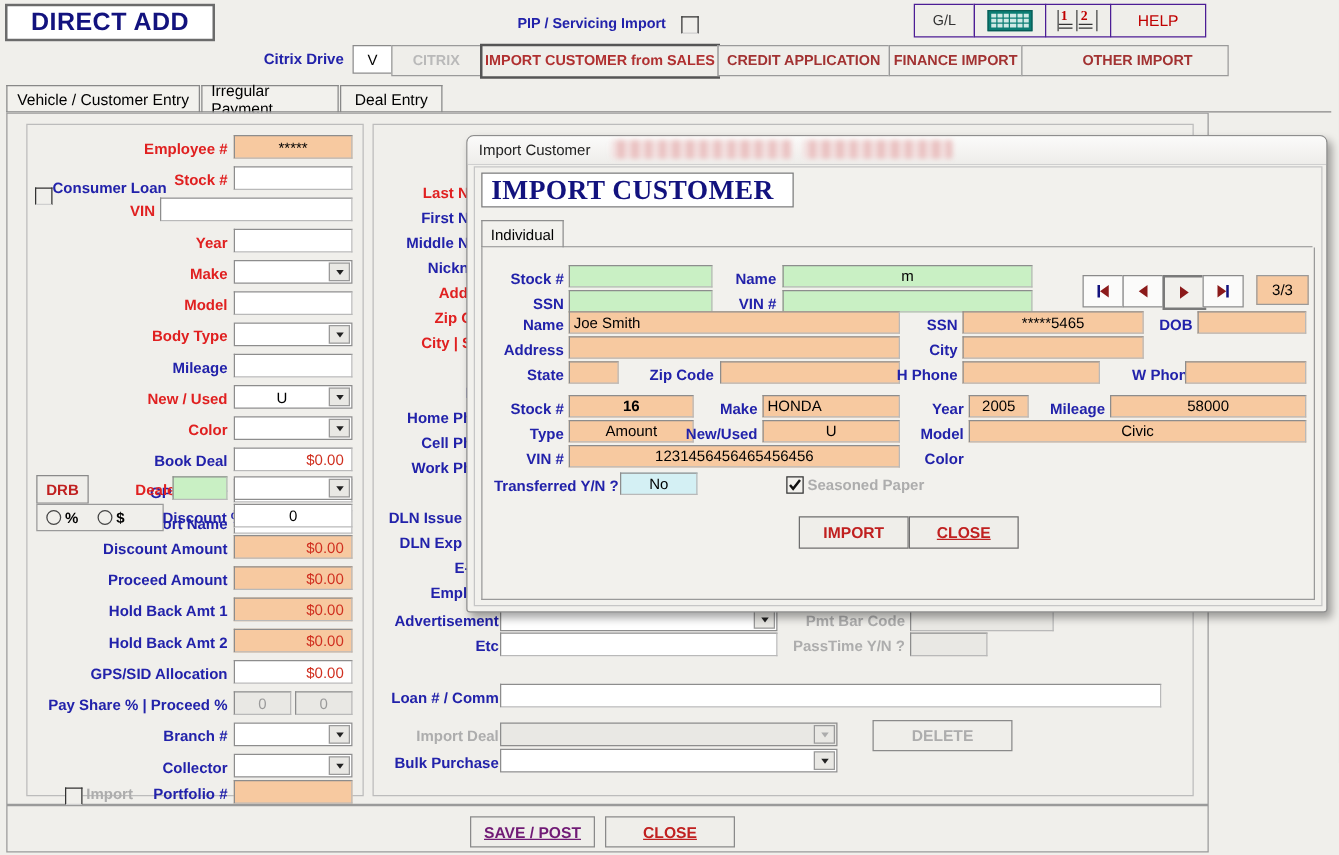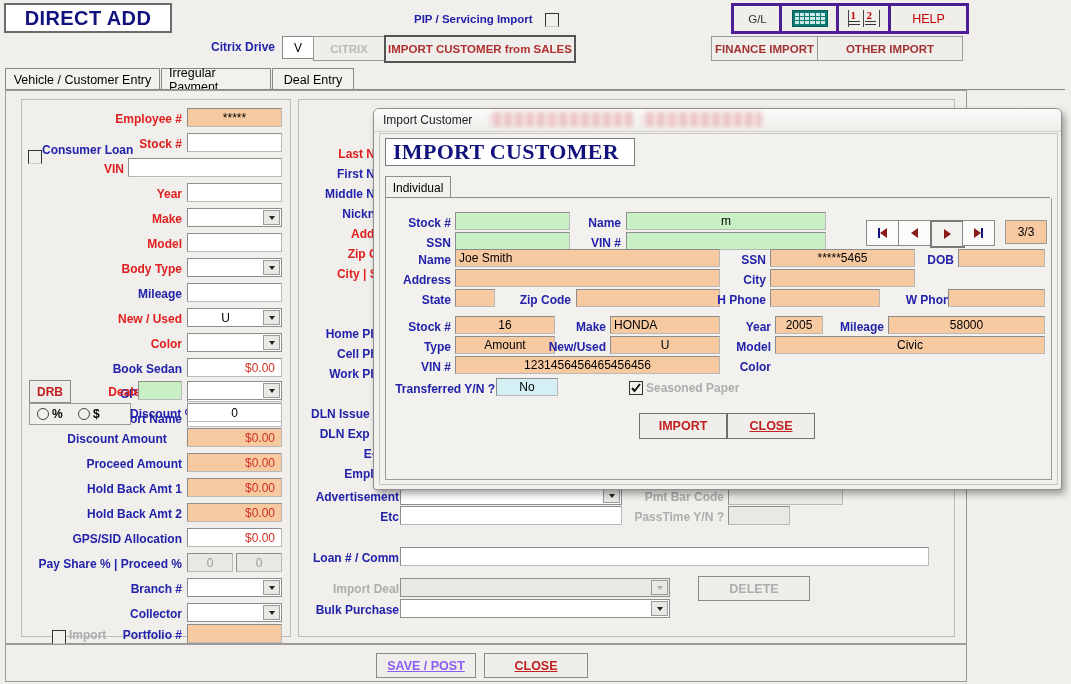--- a/index.html
+++ b/index.html
@@ -22,21 +22,21 @@
   }
   .pip{
     position:absolute;left:414px;top:13px;font-size:11.5px;font-weight:bold;color:#2222aa;
     white-space:nowrap;
   }
   .pip-cb{position:absolute;left:545px;top:13px;width:12px;height:12px;
     border-top:1px solid #333;border-left:1px solid #333;border-right:1px solid #333;
     border-bottom:1px solid #cfcfcf;background:#f0efeb;}
   .tbtn{
     position:absolute;top:3px;height:25px;background:#efeeea;
-    border:3px solid #4c1d95;display:flex;align-items:center;justify-content:center;
+    border:1px solid #4c1d95;display:flex;align-items:center;justify-content:center;
     font-size:11.5px;color:#333;
   }
   #gl-btn{left:731px;width:47px;}
   #calc-btn{left:779px;width:56px;}
   #sort-btn{left:836px;width:51px;}
   #help-btn{left:888px;width:75px;color:#c00000;font-weight:normal;font-size:12.5px;}
 
   .calc-ico{width:36px;height:17px;background:#0b7d74;border:1px solid #0a5c56;
     display:grid;grid-template-columns:repeat(6,1fr);grid-template-rows:repeat(3,1fr);gap:1px;padding:2px 2px;box-sizing:border-box;}
   .calc-ico i{background:#cfe9e6;display:block;}
@@ -62,21 +62,21 @@
   }
   .mbtn{
     position:absolute;top:36px;height:23px;background:#efeeea;border:1px solid #9a9a9a;
     display:flex;align-items:center;justify-content:center;font-weight:bold;font-size:11.5px;
     color:#a23232;white-space:nowrap;
   }
   #citrix-btn{left:313px;width:70px;color:#b9b9b9;}
   #imp-cust-btn{left:384px;width:188px;border:2px solid #555;color:#b03030;top:35px;height:24px;}
   #credit-app-btn{left:574px;width:136px;}
   #fin-imp-btn{left:711px;width:105px;text-align:center;}
-  #other-imp-btn{left:817px;width:144px;}
+  #other-imp-btn{left:817px;width:144px;padding-left:20px;}
 
   
   .tabs{position:absolute;left:5px;top:68px;width:1060px;height:22px;}
   .tab{
     position:absolute;top:0;height:22px;background:#f2f1ed;border:1px solid #888;border-bottom:none;
     display:flex;align-items:center;justify-content:center;font-size:12.5px;padding:0 7px;box-sizing:border-box;
   }
   #tab-vehicle{left:0;width:155px;background:#f2f1ed;}
   #tab-irregular{left:156px;width:110px;}
   #tab-deal{left:267px;width:82px;}
@@ -120,21 +120,21 @@
   .radio{position:absolute;width:10px;height:10px;border:1px solid #444;border-radius:50%;background:#f0efeb;}
 
   .drb-btn{position:absolute;left:22px;top:380px;width:40px;height:21px;background:#efeeea;border:1px solid #8a8a8a;
     display:flex;align-items:center;justify-content:center;font-weight:bold;font-size:12px;color:#c02020;}
   .pct-box{position:absolute;left:22px;top:403px;width:100px;height:20px;background:#f0efeb;border:1px solid #9a9a9a;}
 
   
   .footer{position:absolute;left:5px;top:644px;width:960px;height:36px;background:#f0efeb;border:1px solid #9a9a9a;}
   .fbtn{position:absolute;top:8px;height:23px;background:#efeeea;border:1px solid #8a8a8a;
     display:flex;align-items:center;justify-content:center;font-weight:bold;font-size:12.5px;}
-  #save-post-btn{left:370px;width:98px;color:#8b5cf6;}
+  #save-post-btn{left:370px;width:98px;color:#701a75;}
   #close-main-btn{left:478px;width:102px;color:#c02020;}
   .u{text-decoration:underline;}
 
   
   .dlg{
     position:absolute;left:373px;top:108px;width:687px;height:380px;
     background:#f2f1ed;border:1px solid #8e8e8e;border-radius:6px 6px 3px 3px;
     box-shadow:3px 4px 7px rgba(0,0,0,.35);
   }
   .dlg-titlebar{position:absolute;left:0;top:0;width:687px;height:22px;
@@ -216,20 +216,21 @@
       </span>
     </div>
 
     <div class="tbtn" id="help-btn">HELP</div>
   </div>
 
   <div class="citrix-lbl">Citrix Drive</div>
   <div class="citrix-drive">V</div>
   <div class="mbtn" id="citrix-btn">CITRIX</div>
   <div class="mbtn" id="imp-cust-btn">IMPORT CUSTOMER from SALES</div>
+  <div class="mbtn" id="credit-app-btn">CREDIT APPLICATION</div>
   <div class="mbtn" id="fin-imp-btn">FINANCE IMPORT</div>
   <div class="mbtn" id="other-imp-btn">OTHER IMPORT</div>
 
   <div class="tabs">
     <div class="tab" id="tab-vehicle">Vehicle / Customer Entry</div>
     <div class="tab" id="tab-irregular">Irregular Payment</div>
     <div class="tab" id="tab-deal">Deal Entry</div>
     <div class="tab-underline"></div>
   </div>
 
@@ -275,21 +276,21 @@
         <span class="val">U</span>
         <span class="arrow"></span>
       </div>
 
       <div class="lbl red" style="left:60px;top:237px;width:100px;">Color</div>
       <div class="combo" style="left:165px;top:233px;width:95px;height:19px;">
         <span class="val"></span>
         <span class="arrow"></span>
       </div>
 
-      <div class="lbl blue" style="left:50px;top:262px;width:110px;">Book Sedan</div>
+      <div class="lbl blue" style="left:50px;top:262px;width:110px;">Book Deal</div>
       <div class="fld rt money" style="left:165px;top:258px;width:95px;height:19px;">$0.00</div>
 
       <div class="lbl blue" style="left:55px;top:287px;width:105px;">GPS Unit #</div>
       <div class="fld" style="left:165px;top:283px;width:95px;height:19px;"></div>
 
       <div class="lbl blue" style="left:30px;top:312px;width:130px;">GPS Short Name</div>
       <div class="fld" style="left:165px;top:308px;width:95px;height:19px;"></div>
 
       <div class="drb-btn" style="left:7px;top:280px;">DRB</div>
       <div class="lbl red" style="left:60px;top:285px;width:73px;">Dealer #</div>
@@ -300,21 +301,21 @@
 
       <div class="pct-box" style="left:7px;top:303px;width:100px;height:20px;">
         <span class="radio" style="left:7px;top:4px;"></span>
         <span class="lbl" style="left:22px;top:3px;width:12px;text-align:left;">%</span>
         <span class="radio" style="left:48px;top:4px;"></span>
         <span class="lbl" style="left:63px;top:3px;width:12px;text-align:left;">$</span>
       </div>
       <div class="lbl blue" style="left:108px;top:307px;width:52px;">Discount %</div>
       <div class="fld ctr" style="left:165px;top:303px;width:95px;height:19px;">0</div>
 
-      <div class="lbl blue" style="left:30px;top:332px;width:130px;text-align:center;">Discount Amount</div>
+      <div class="lbl blue" style="left:30px;top:332px;width:130px;">Discount Amount</div>
       <div class="fld peach rt money" style="left:165px;top:328px;width:95px;height:19px;">$0.00</div>
 
       <div class="lbl blue" style="left:30px;top:357px;width:130px;">Proceed Amount</div>
       <div class="fld peach rt money" style="left:165px;top:353px;width:95px;height:19px;">$0.00</div>
 
       <div class="lbl blue" style="left:30px;top:382px;width:130px;">Hold Back Amt 1</div>
       <div class="fld peach rt money" style="left:165px;top:378px;width:95px;height:19px;">$0.00</div>
 
       <div class="lbl blue" style="left:30px;top:407px;width:130px;">Hold Back Amt 2</div>
       <div class="fld peach rt money" style="left:165px;top:403px;width:95px;height:19px;">$0.00</div>
@@ -458,21 +459,21 @@
         <div class="lbl blue" style="left:15px;top:95px;width:50px;">State</div>
         <div class="fld peach" style="left:69px;top:91px;width:40px;height:18px;"></div>
         <div class="lbl blue" style="left:115px;top:95px;width:70px;">Zip Code</div>
         <div class="fld peach" style="left:190px;top:91px;width:144px;height:18px;"></div>
         <div class="lbl blue" style="left:320px;top:95px;width:60px;">H Phone</div>
         <div class="fld peach" style="left:384px;top:91px;width:110px;height:18px;"></div>
         <div class="lbl blue" style="left:473px;top:95px;width:63px;padding-left:35px;">W Phone</div>
         <div class="fld peach" style="left:562px;top:91px;width:97px;height:18px;"></div>
 
         <div class="lbl blue" style="left:10px;top:122px;width:55px;">Stock #</div>
-        <div class="fld peach ctr" style="left:69px;top:118px;width:100px;height:18px;">16</div>
+        <div class="fld peach ctr" style="left:69px;top:118px;width:100px;height:18px;font-weight:bold;">16</div>
         <div class="lbl blue" style="left:172px;top:122px;width:48px;">Make</div>
         <div class="fld peach" style="left:224px;top:118px;width:110px;height:18px;">HONDA</div>
         <div class="lbl blue" style="left:345px;top:122px;width:40px;">Year</div>
         <div class="fld peach ctr" style="left:389px;top:118px;width:48px;height:18px;">2005</div>
         <div class="lbl blue" style="left:440px;top:122px;width:58px;">Mileage</div>
         <div class="fld peach ctr" style="left:502px;top:118px;width:157px;height:18px;">58000</div>
 
         <div class="lbl blue" style="left:20px;top:142px;width:45px;">Type</div>
         <div class="fld peach ctr" style="left:69px;top:138px;width:100px;height:18px;">Amount</div>
         <div class="lbl blue" style="left:148px;top:142px;width:72px;">New/Used</div>

